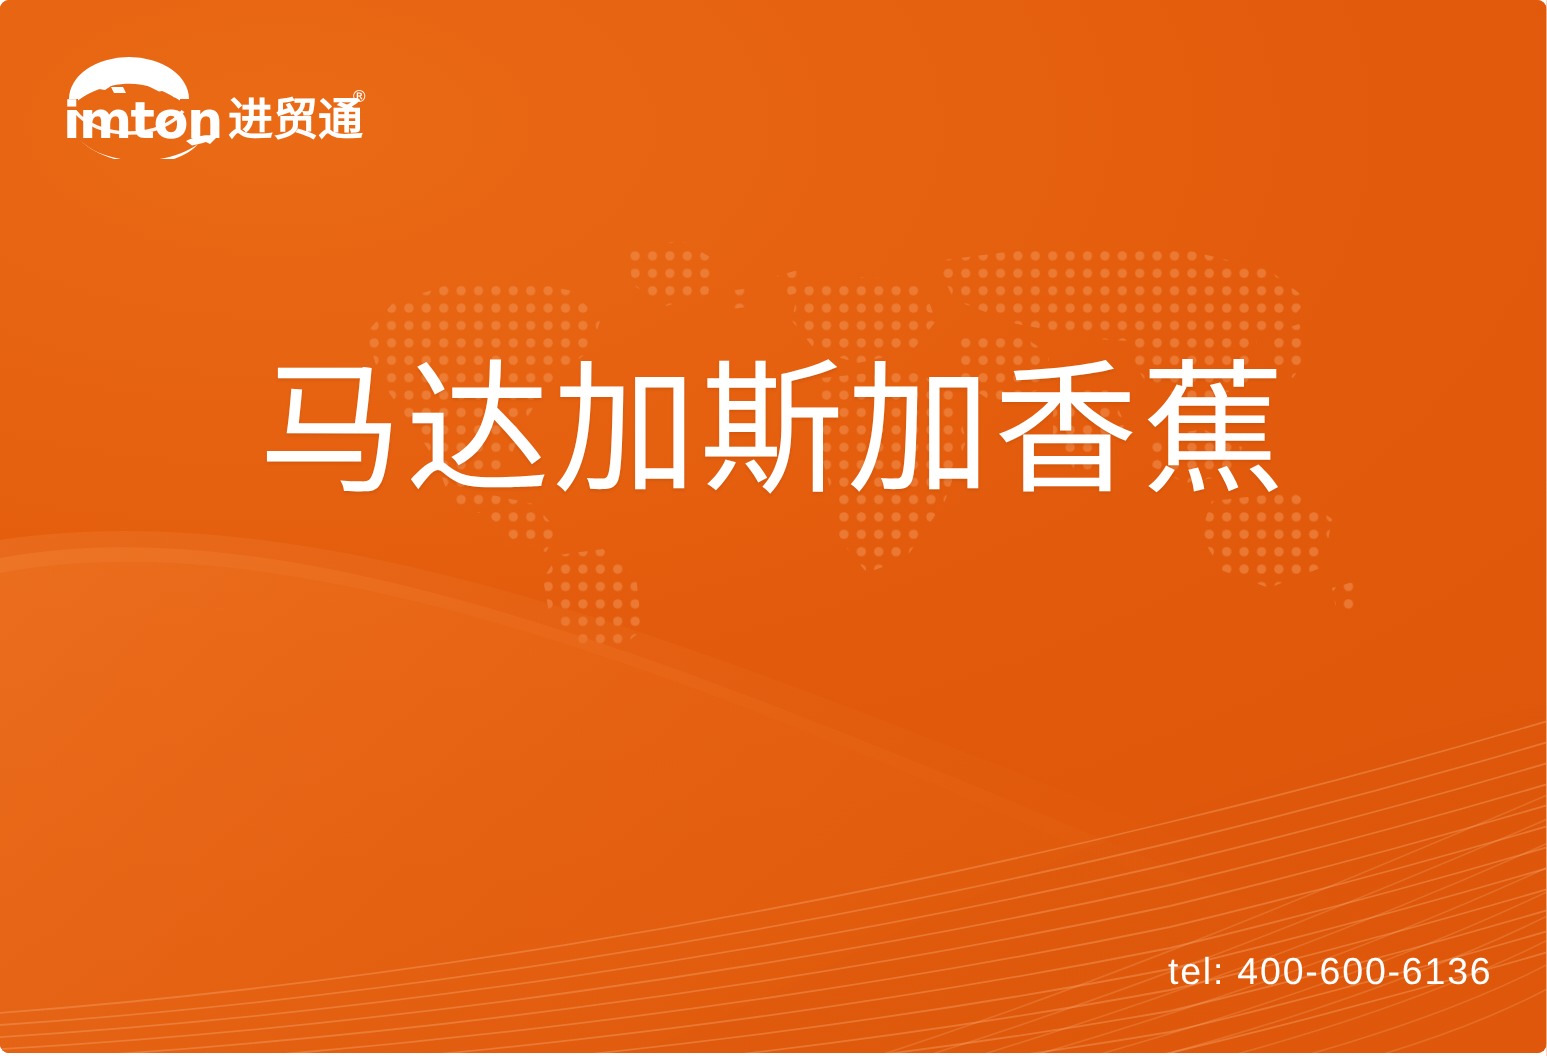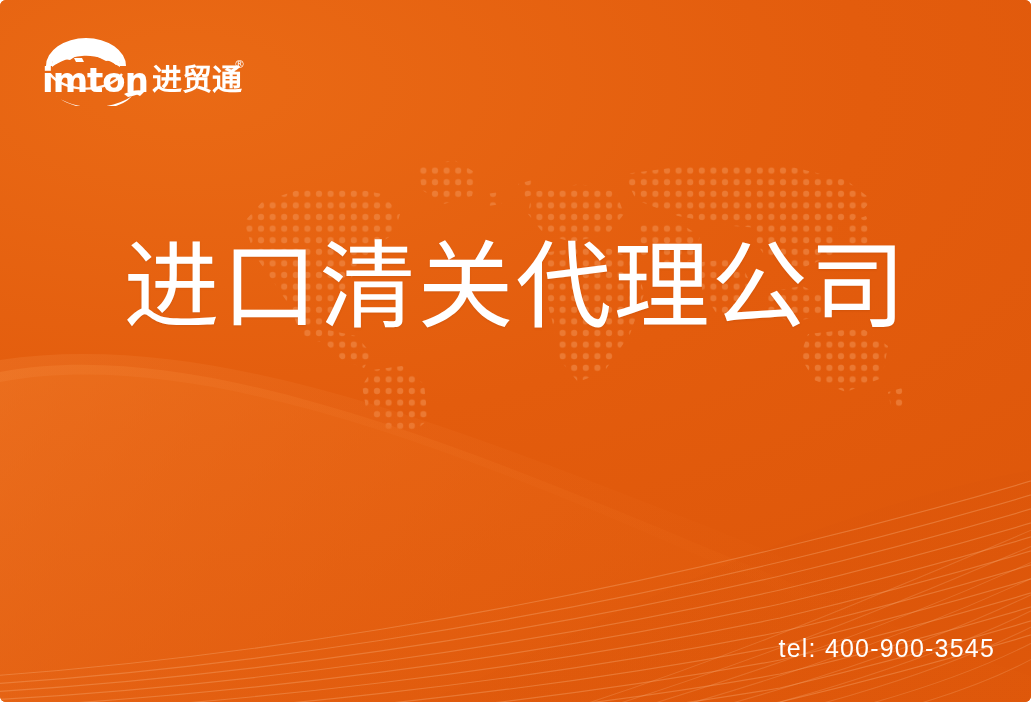--- a/index.html
+++ b/index.html
@@ -237,18 +237,18 @@
       <path d="M88,60 C94,57 102,55 108,57 C104,60 98,62 92,63 Z" fill="#ffffff"></path>
       <path d="M96,58 L110,56 L104,62 Z" fill="#ffffff"></path>
     </g>
 
     <text x="116" y="56" font-family="'DejaVu Sans','Liberation Sans',sans-serif" font-size="30" font-weight="700" fill="#ffffff" letter-spacing="0">进贸通</text>
 
     <text x="198" y="34" font-family="'DejaVu Sans','Liberation Sans',sans-serif" font-size="11" fill="#ffffff">®</text>
   </svg>
 
   <div class="headline">
-    <span class="line line-2">进口清关代理公司</span>
+    <span class="line line-2">马达加斯加香蕉</span>
   </div>
 
-  <div class="tel">tel: 400-900-3545</div>
+  <div class="tel">tel: 400-600-6136</div>
 
 </div>
 
 </body></html>

